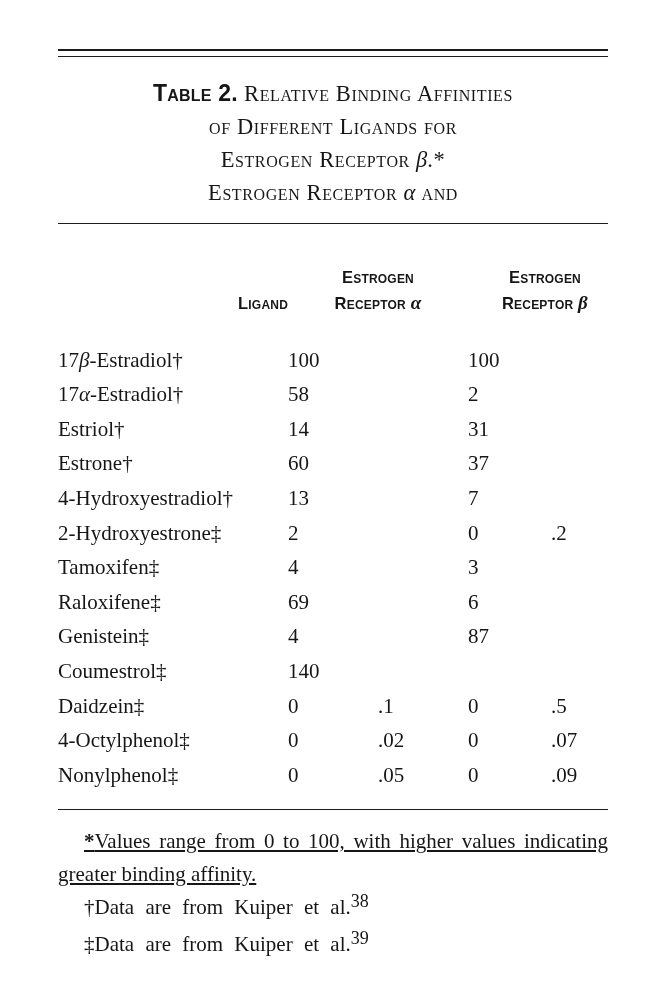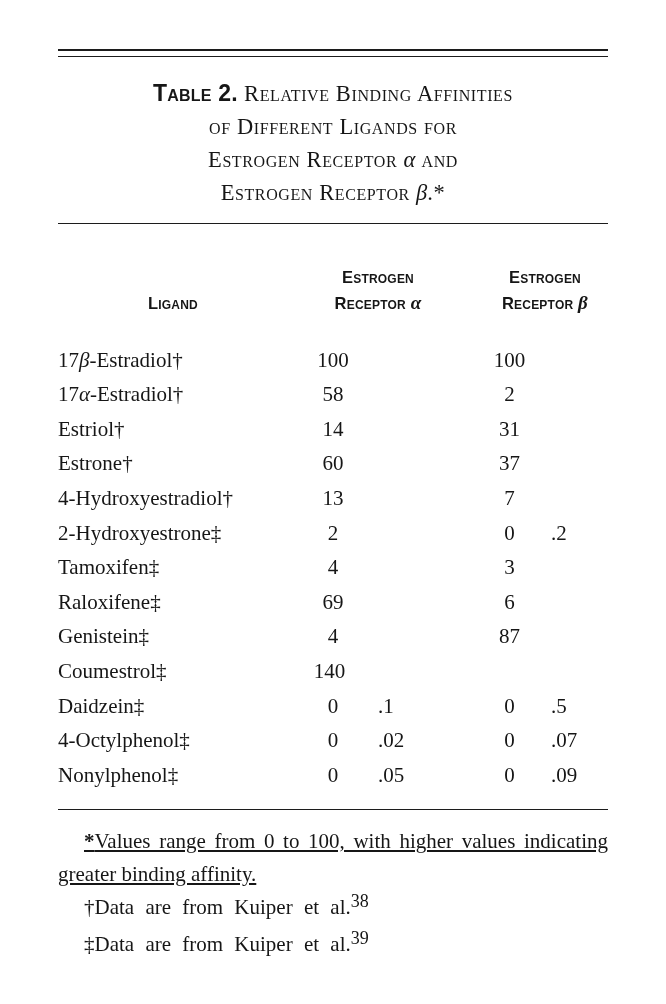--- a/index.html
+++ b/index.html
@@ -50,42 +50,42 @@
     align-items: end;
   }
   .hcell {
     font-family: "Liberation Sans", sans-serif;
     font-weight: 700;
     font-size: 16.5px;
     line-height: 26px;
     font-variant: small-caps;
     letter-spacing: 0.2px;
   }
-  .hcell.c1 { text-align: center; }
+  .hcell.c1 { text-align: right; }
   .hcell.c2, .hcell.c3 { text-align: center; }
   .hcell.c3 .hinner { position: relative; left: 7px; }
   .hcell .gkb {
     font-family: "Liberation Serif", serif;
     font-style: italic;
     font-weight: 700;
     font-variant: normal;
     font-size: 19px;
   }
 
   
   .rows { margin-top: 27px; }
   .row {
     display: grid;
     grid-template-columns: 230px 180px 140px;
     height: 34.6px;
     line-height: 34.6px;
     font-size: 21px;
   }
   .lig { white-space: nowrap; }
-  .num .ip { display: inline-block; text-align: center; }
+  .num .ip { display: inline-block; text-align: left; }
   .num.c2 .ip { width: 90px; }
   .num.c3 .ip { width: 83px; }
   .num .fp { display: inline-block; width: 0; white-space: nowrap; vertical-align: baseline; }
 
   
   .fn { font-size: 21px; line-height: 33px; }
   .fn-1 { margin-top: 15px; text-align: justify; text-indent: 26px; text-decoration: underline; }
   .fn-2 { margin-top: 0; text-indent: 26px; word-spacing: 6px; }
   .fn-3 { margin-top: 3px; text-indent: 26px; word-spacing: 6px; }
   .b { font-weight: 700; }
@@ -101,22 +101,22 @@
 <body>
 
 <div class="page">
   <div class="content">
 
     <div class="rule-double"></div>
 
     <div class="table-title">
       <div><span class="t2">Table 2.</span><span class="sc"> Relative Binding Affinities</span></div>
       <div><span class="sc">of Different Ligands for</span></div>
+      <div><span class="sc">Estrogen Receptor </span><span class="gk">β</span><span class="sc">.*</span></div>
       <div><span class="sc">Estrogen Receptor </span><span class="gk">α</span><span class="sc"> and</span></div>
-      <div><span class="sc">Estrogen Receptor </span><span class="gk">β</span><span class="sc">.*</span></div>
     </div>
 
     <div class="rule-single rule-mid"></div>
 
     <div class="header-row">
       <div class="hcell c1">
         <div>Ligand</div>
       </div>
       <div class="hcell c2">
         <div>Estrogen</div>

